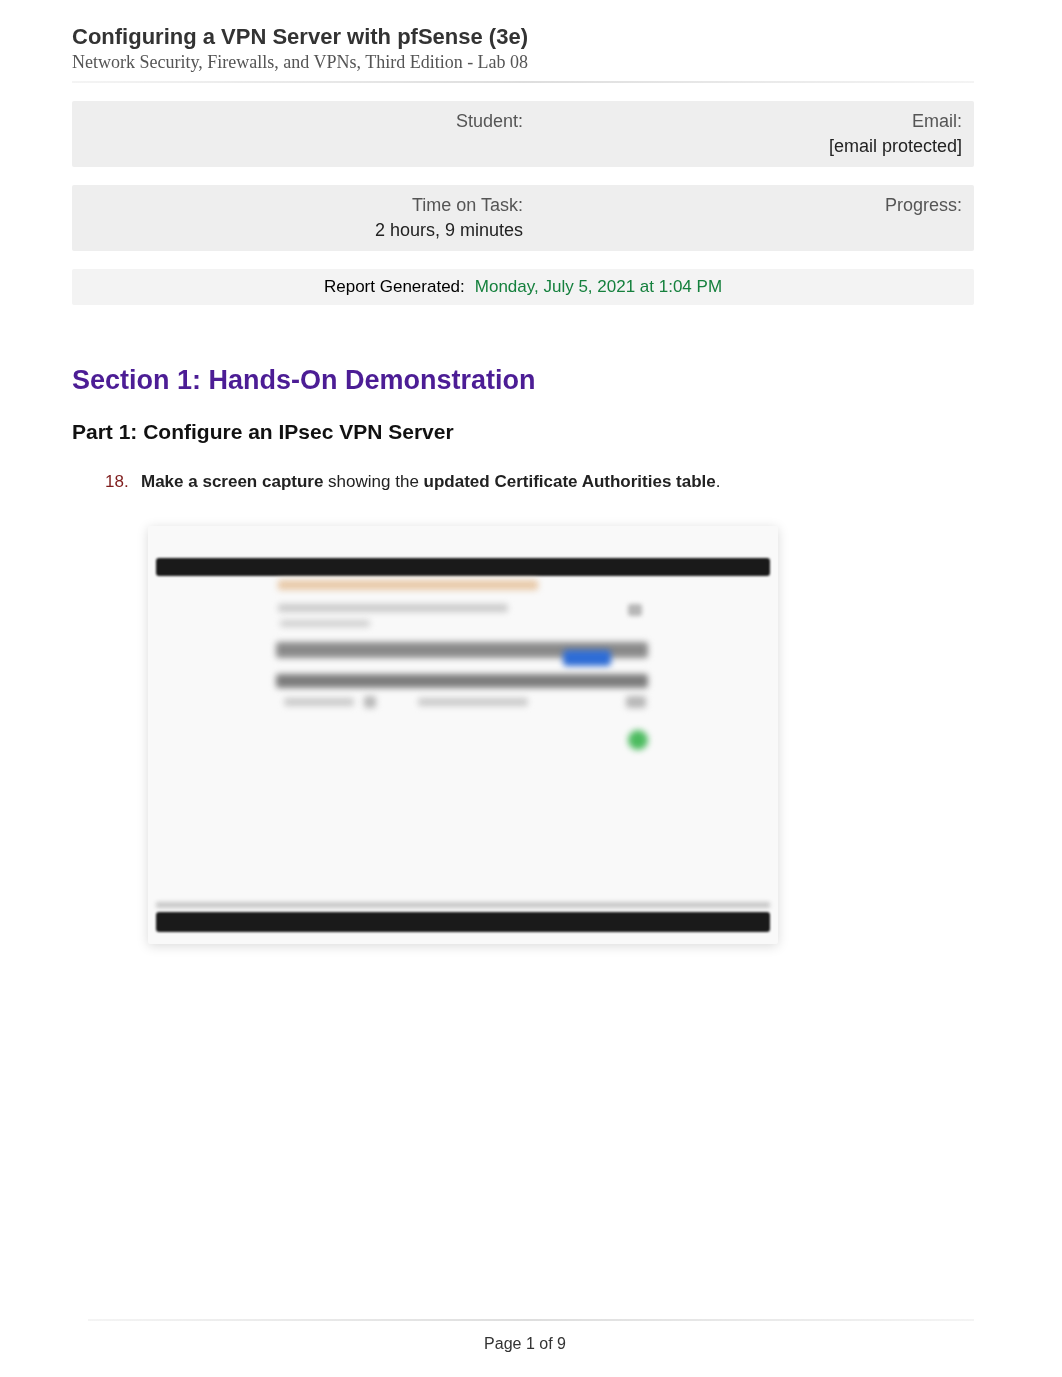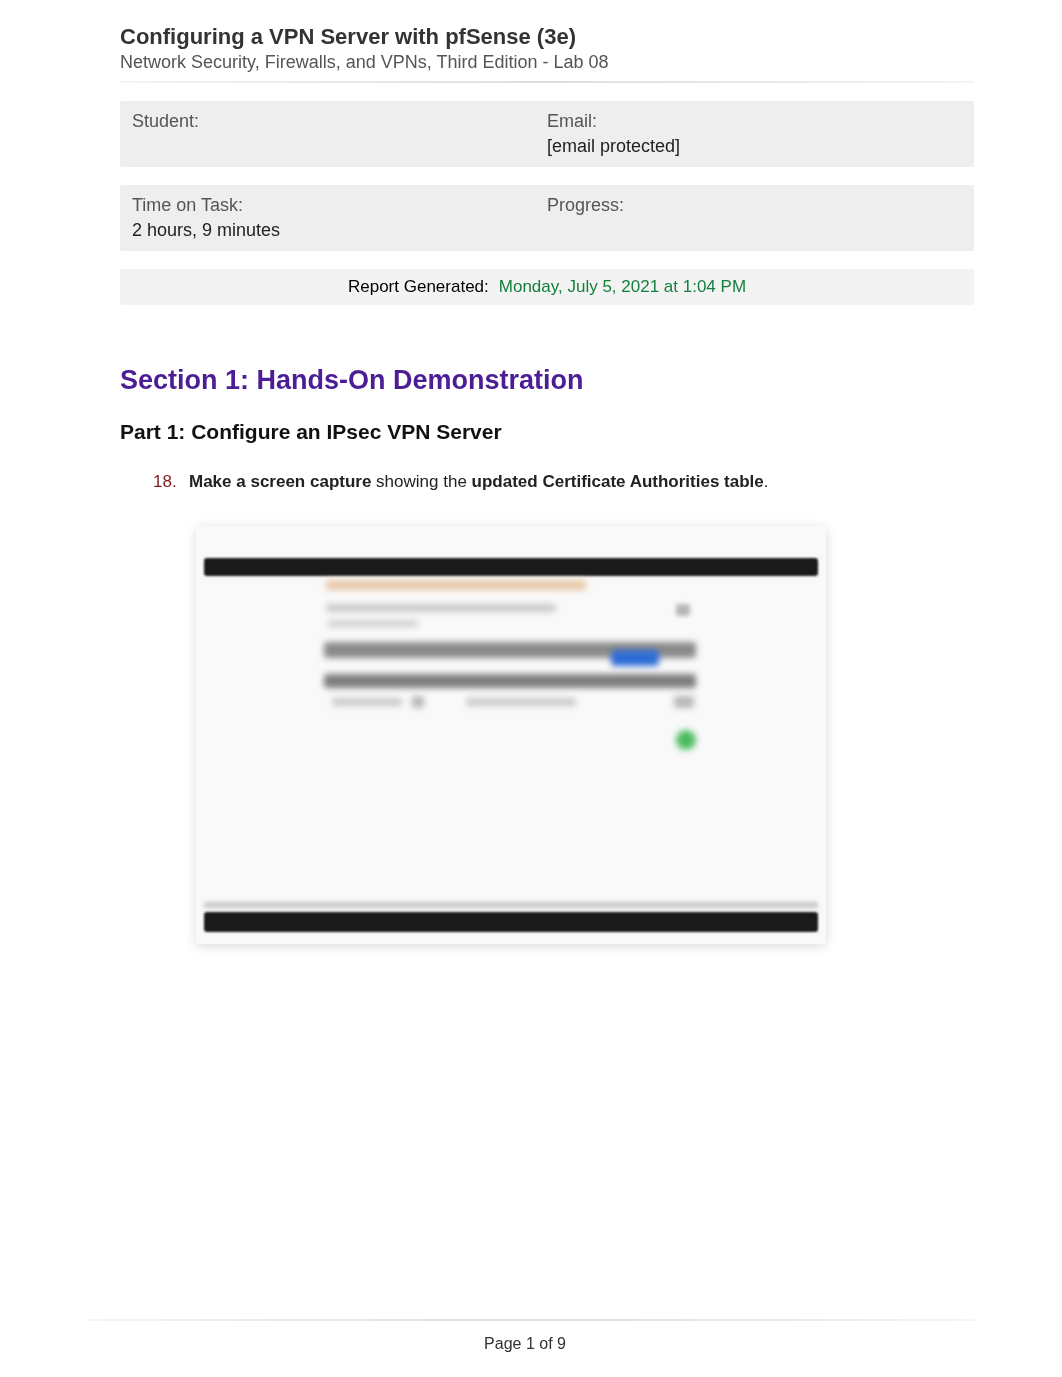--- a/index.html
+++ b/index.html
@@ -8,47 +8,49 @@
       box-sizing: border-box;
     }
     body {
       font-family: Arial, Helvetica, sans-serif;
       background: #ffffff;
       width: 1062px;
       height: 1377px;
       position: relative;
     }
     .page {
-      padding: 24px 88px 0 120px;
+      padding: 24px 88px 0 72px;
     }
     .header-title {
       font-size: 22px;
       font-weight: bold;
       color: #333;
       margin-bottom: 2px;
     }
     .header-subtitle {
       font-size: 18px;
       color: #555;
       margin-bottom: 8px;
+      font-family: Liberation Serif, serif;
     }
     .header-divider {
       height: 2px;
       background: linear-gradient(to right, rgba(200,200,200,0.2), rgba(200,200,200,0.6), rgba(200,200,200,0.2));
       margin-bottom: 18px;
     }
     .info-block {
       background: #eeeeee;
       border-radius: 2px;
       padding: 10px 12px;
       display: flex;
       margin-bottom: 18px;
     }
     .info-col {
       flex: 1;
+      text-align: right;
     }
     .info-label {
       font-size: 18px;
       color: #555;
       margin-bottom: 4px;
     }
     .info-value {
       font-size: 18px;
       color: #222;
     }

